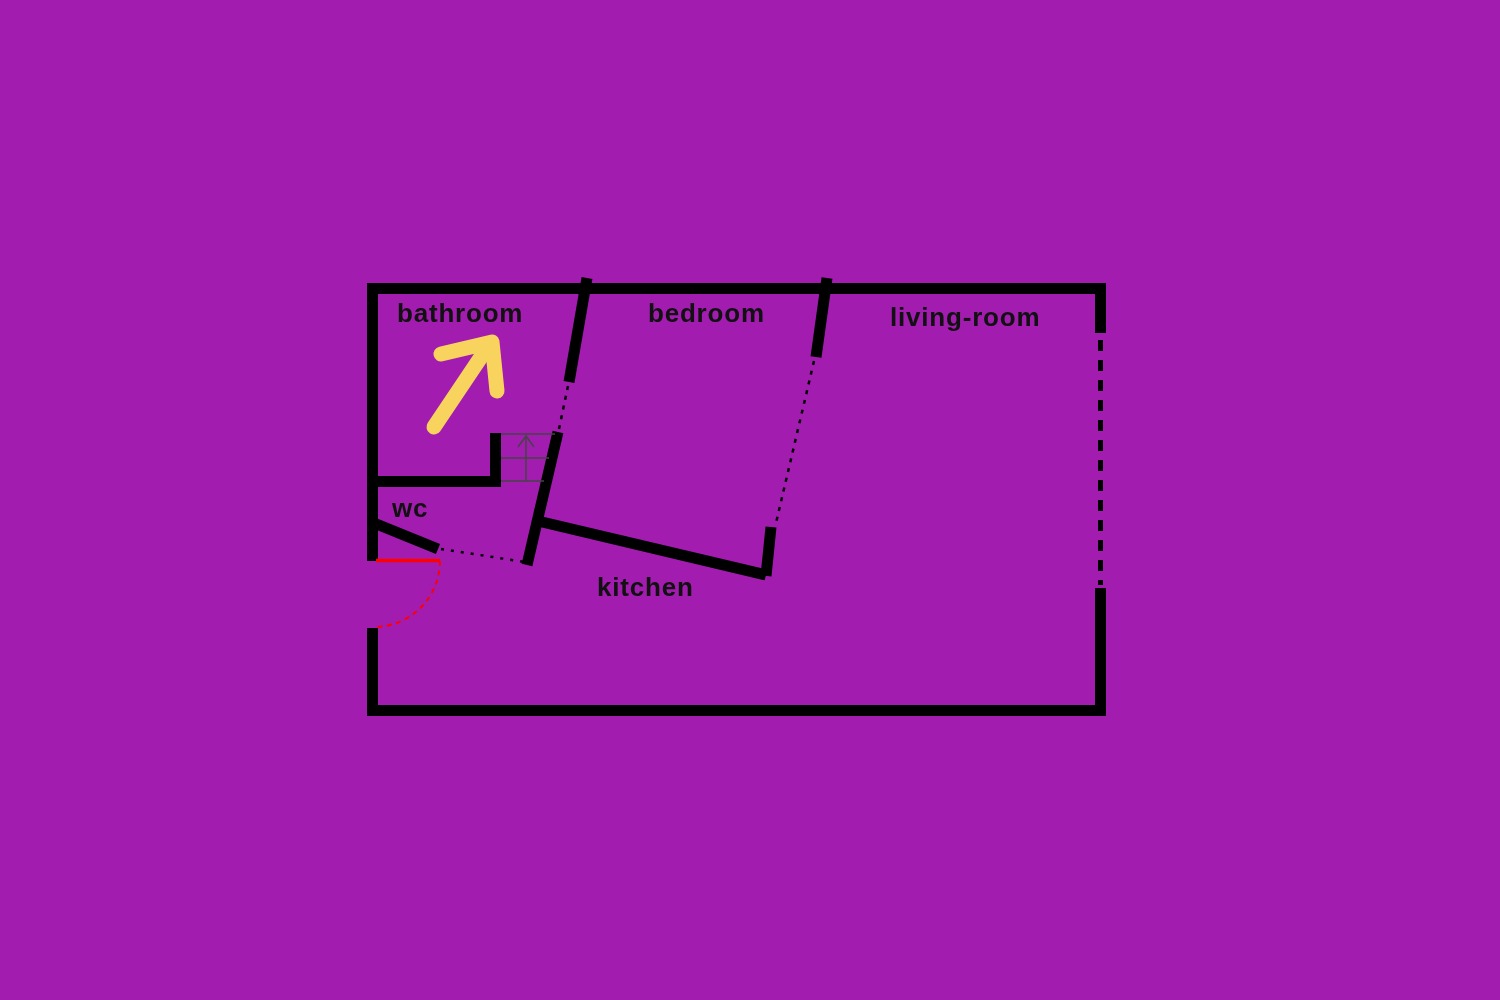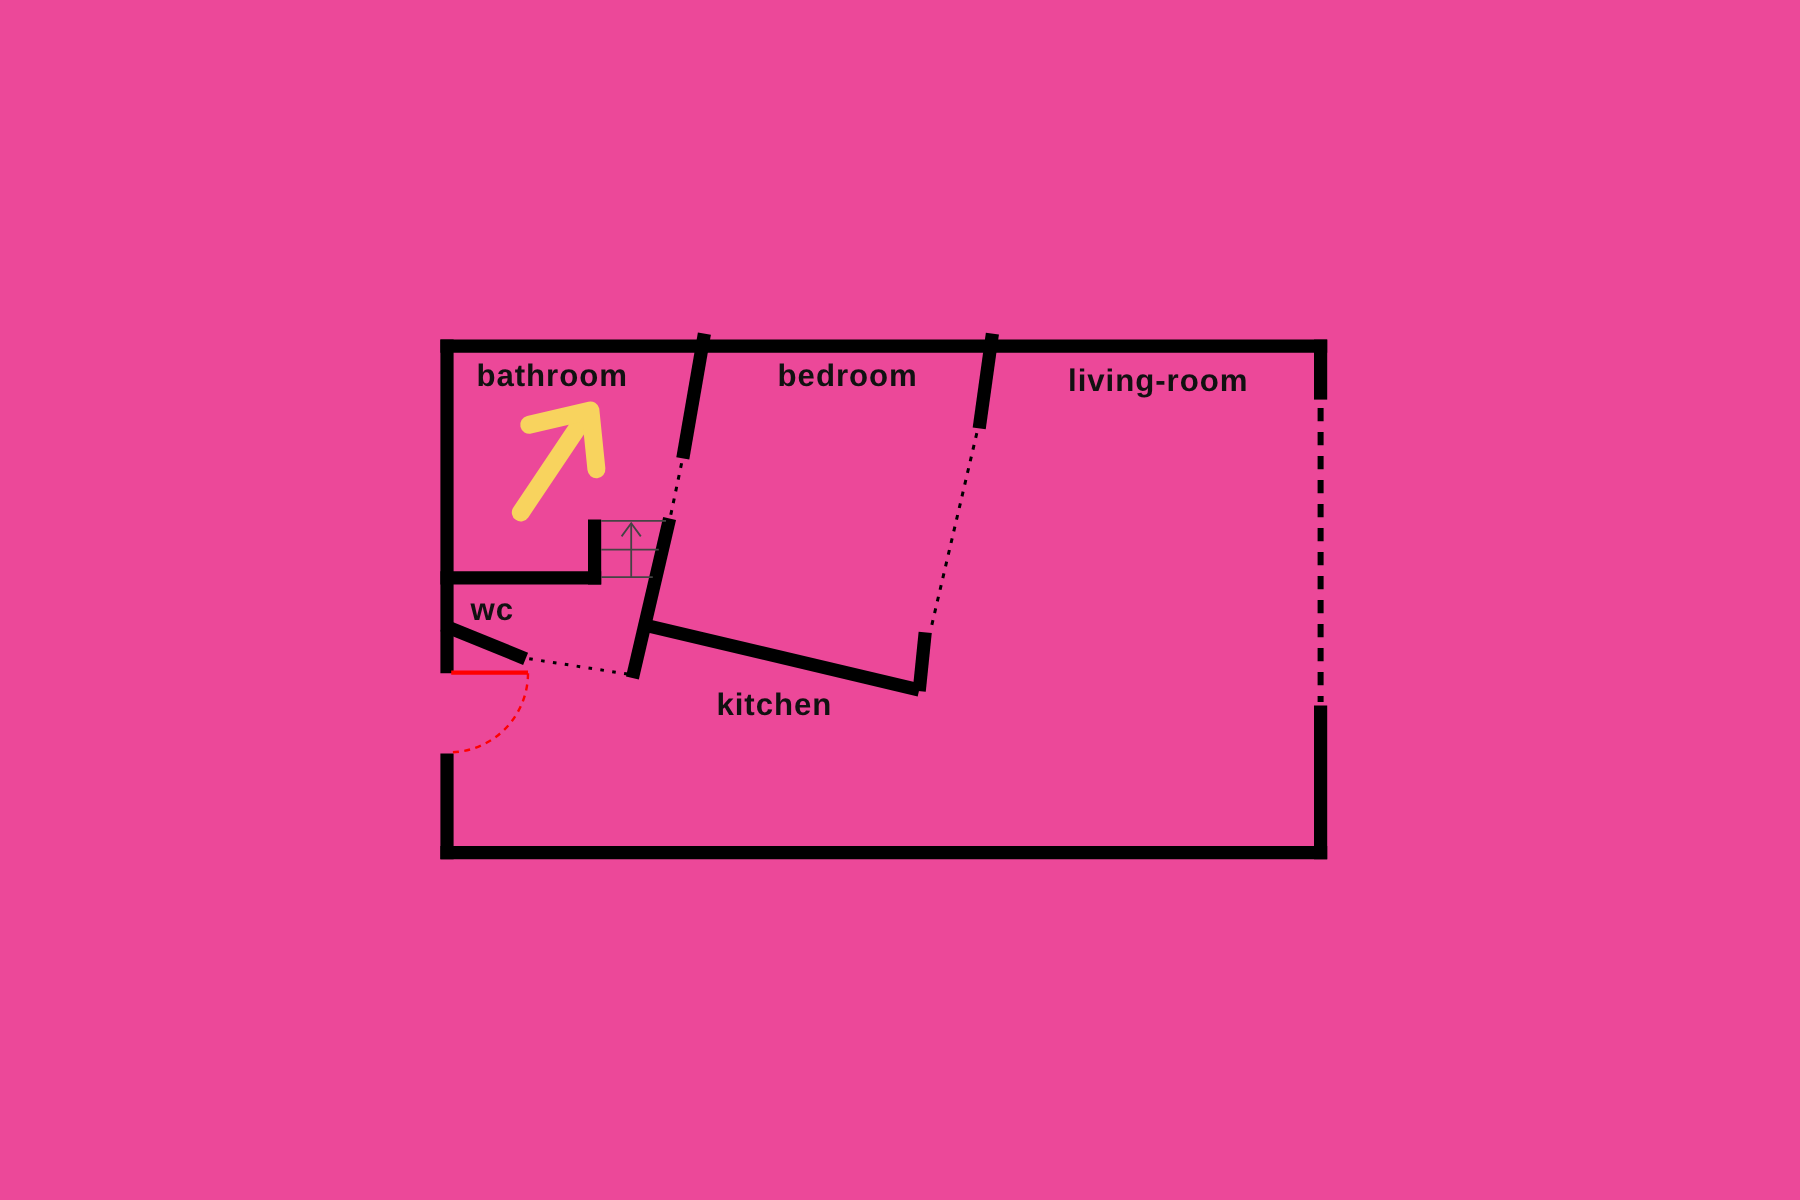--- a/index.html
+++ b/index.html
@@ -4,21 +4,21 @@
 <style>
   html, body {
     margin: 0;
     padding: 0;
     background: #ffffff;
   }
   .canvas {
     position: relative;
     width: 1500px;
     height: 1000px;
-    background: #ec4899;
+    background: #a21caf;
     overflow: hidden;
   }
   svg { display: block; }
   .room-label {
     font-family: "Liberation Sans", sans-serif;
     font-size: 26px;
     font-weight: 600;
     letter-spacing: 0.8px;
     fill: #111111;
   }

